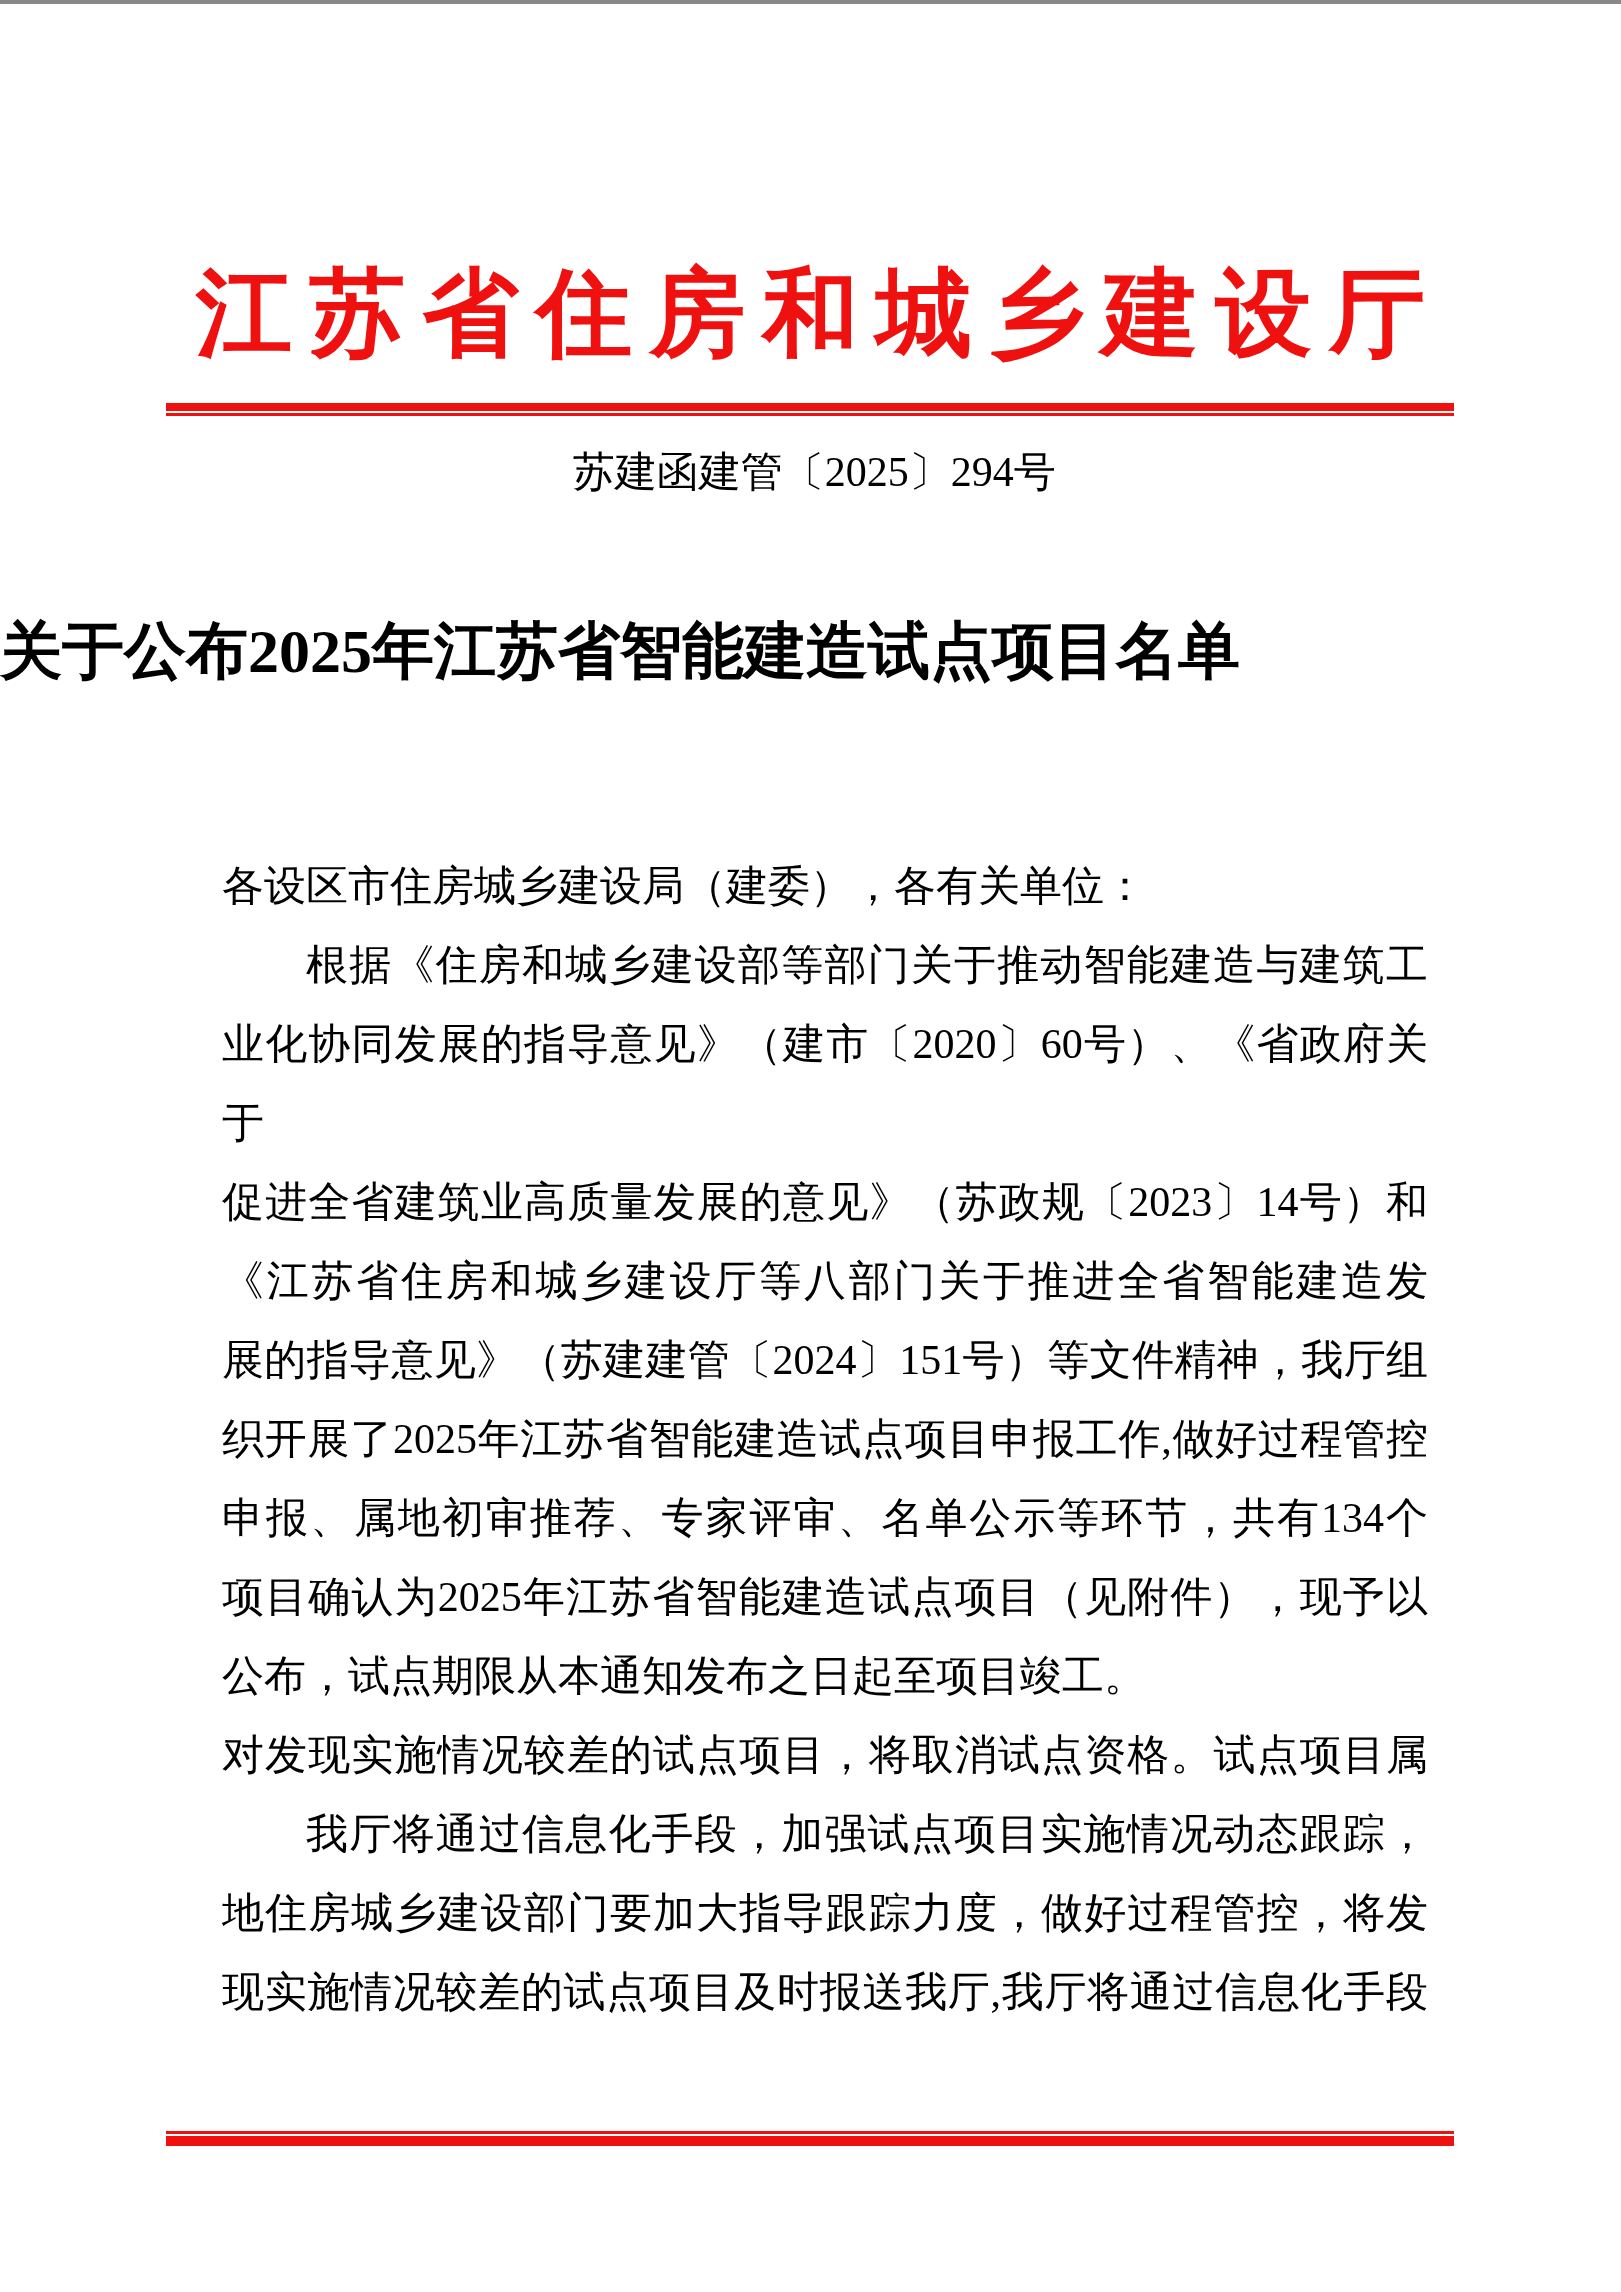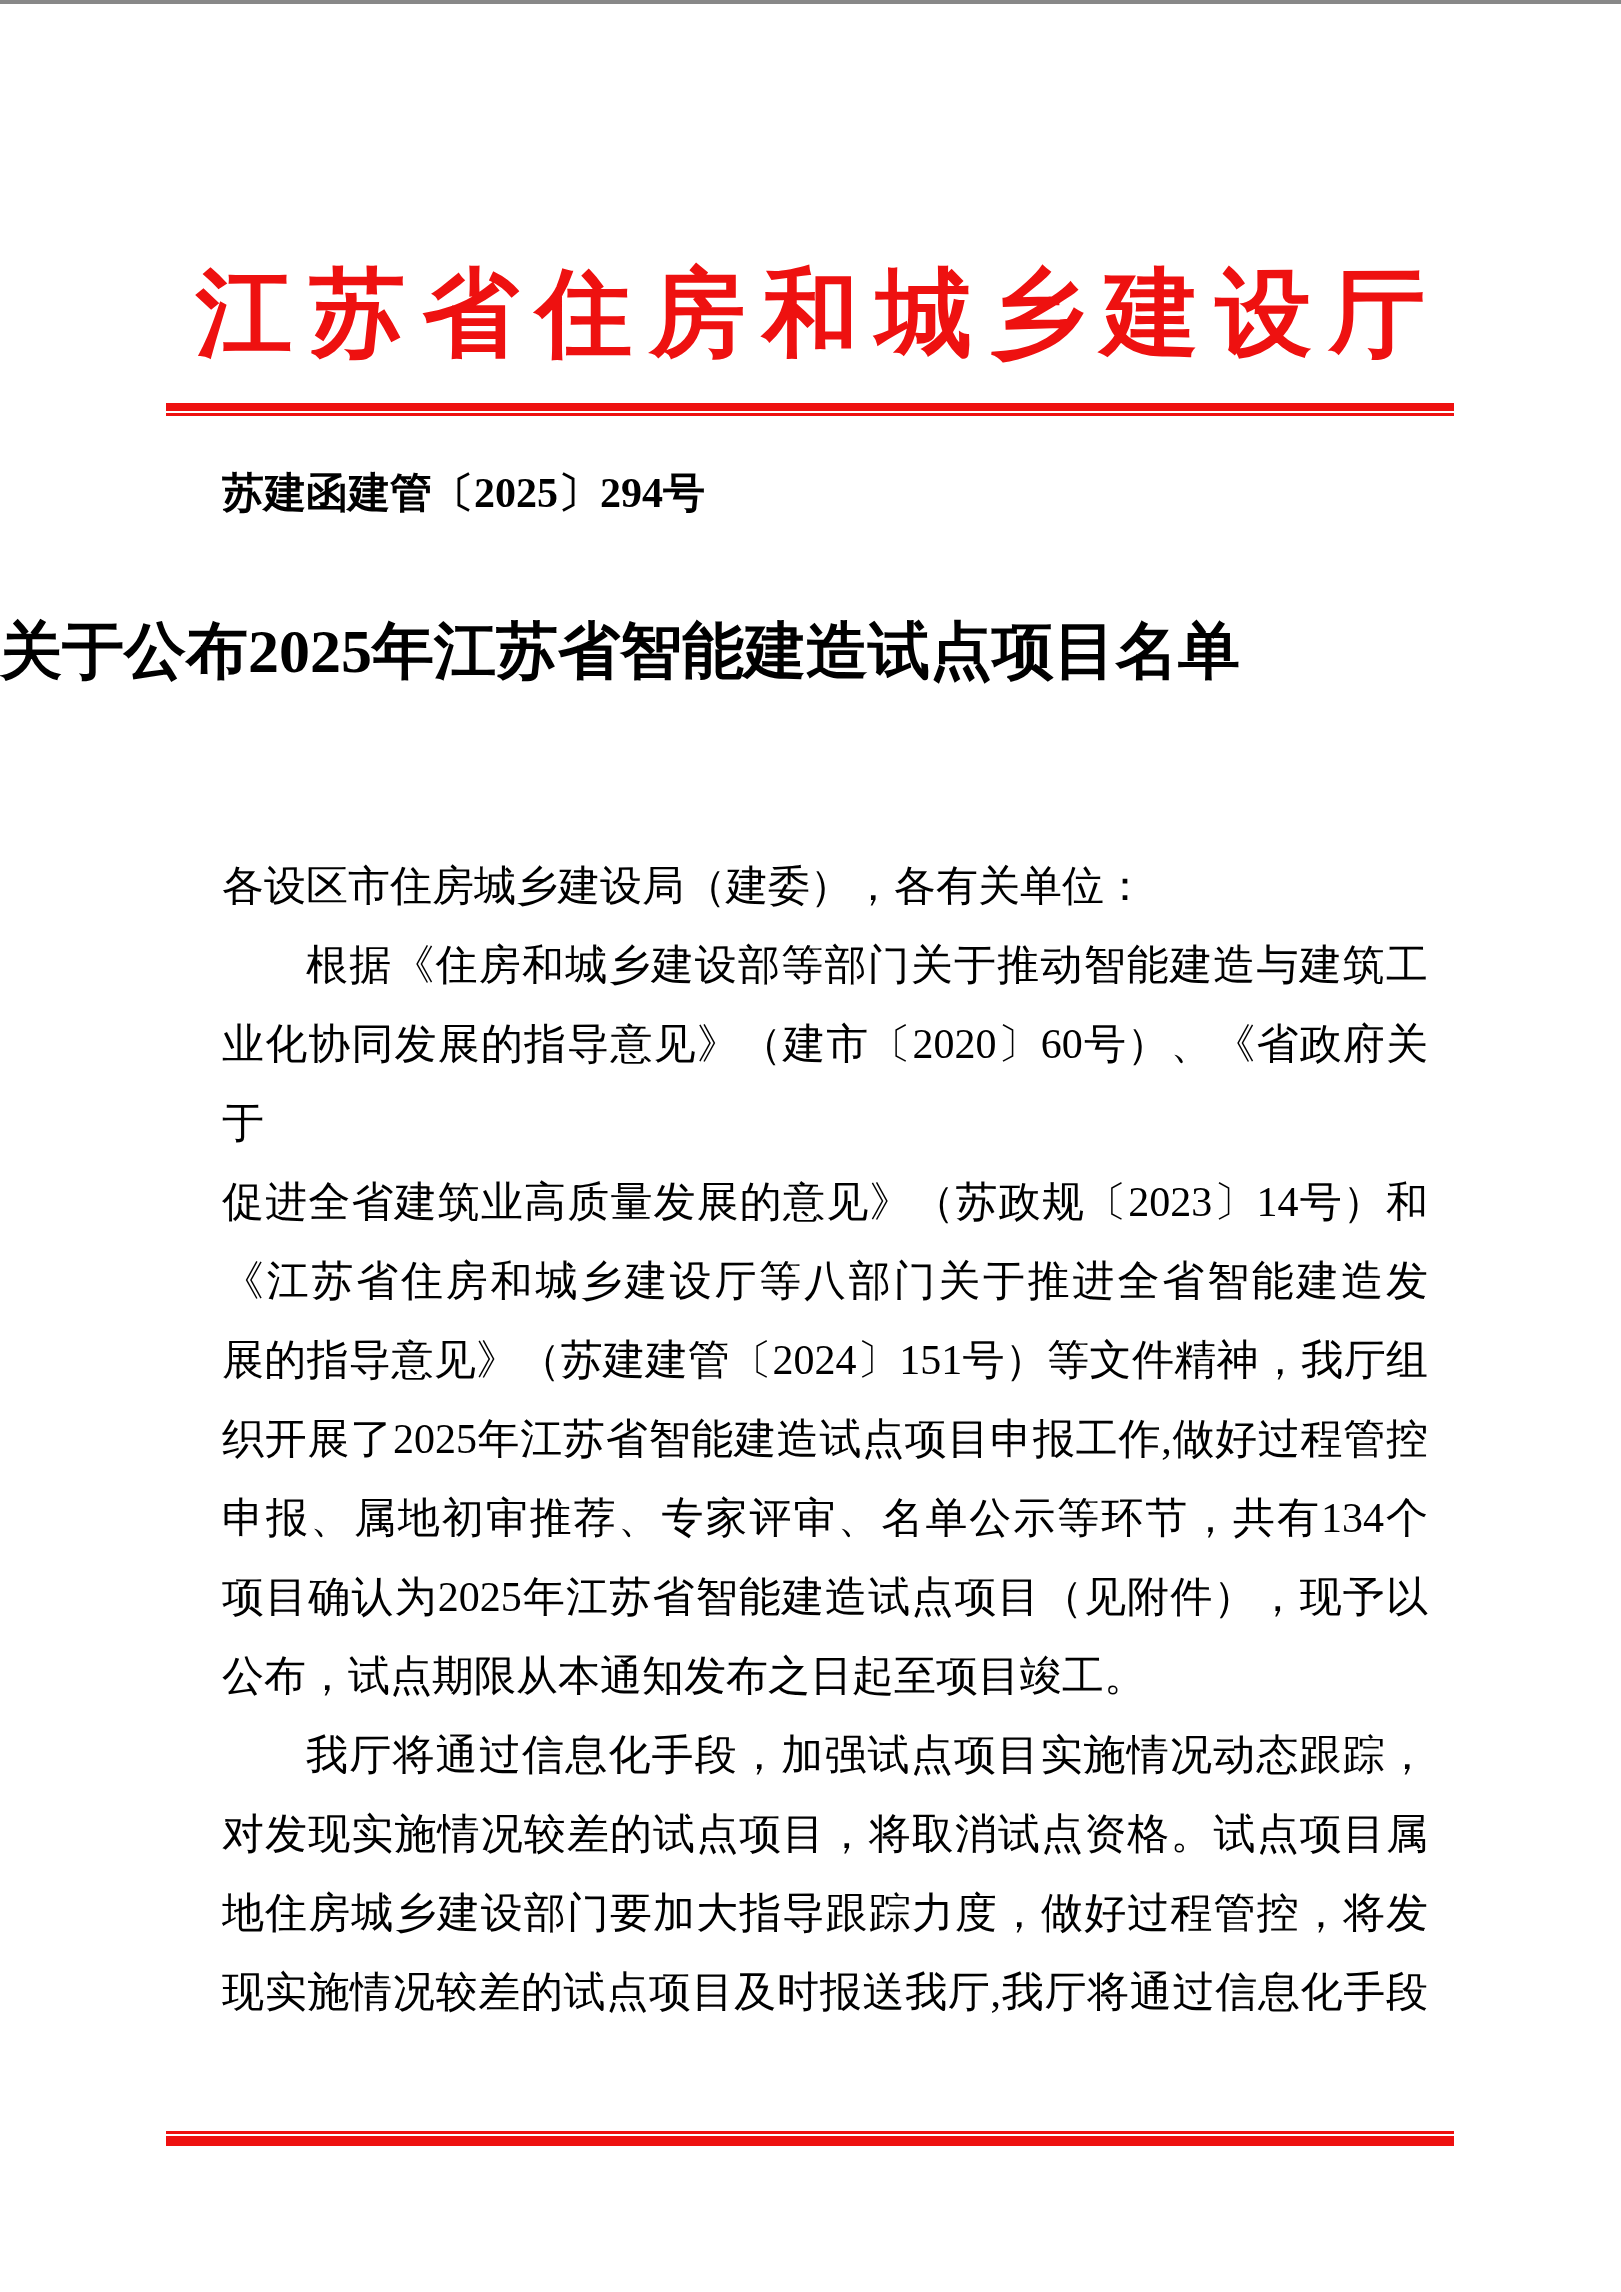--- a/index.html
+++ b/index.html
@@ -39,28 +39,27 @@
     width:1288px;
   }
   .divider .bar-thick{height:7.8px;background:var(--accent-red);}
   .divider .bar-thin{height:2.9px;background:var(--accent-red);}
   .divider .gap{height:2px;background:var(--paper);}
   .divider.top{top:399px;}
   .divider.bottom{top:2127px;}
   .divider.bottom .bar-thick{height:9.8px;}
   .doc-number{
     position:absolute;
-    top:461px;
+    top:440px;
     left:222px;
     width:1206px;
     font-size:42px;
-    text-align:left;
+    text-align:center;
     padding-right:21.6px;
     color:var(--ink);
-    font-weight:bold;
   }
   .notice-title{
     position:absolute;
     top:596px;
     left:0;
     width:1621px;
     text-align:left;
     font-size:62px;
     line-height:102px;
     font-weight:bold;
@@ -106,22 +105,22 @@
       <div class="body-line">各设区市住房城乡建设局（建委），各有关单位：</div>
       <div class="body-line indent fill">根据《住房和城乡建设部等部门关于推动智能建造与建筑工</div>
       <div class="body-line fill">业化协同发展的指导意见》（建市〔2020〕60号）、《省政府关于</div>
       <div class="body-line fill">促进全省建筑业高质量发展的意见》（苏政规〔2023〕14号）和</div>
       <div class="body-line fill">《江苏省住房和城乡建设厅等八部门关于推进全省智能建造发</div>
       <div class="body-line fill">展的指导意见》（苏建建管〔2024〕151号）等文件精神，我厅组</div>
       <div class="body-line fill">织开展了2025年江苏省智能建造试点项目申报工作,做好过程管控</div>
       <div class="body-line fill">申报、属地初审推荐、专家评审、名单公示等环节，共有134个</div>
       <div class="body-line fill">项目确认为2025年江苏省智能建造试点项目（见附件），现予以</div>
       <div class="body-line">公布，试点期限从本通知发布之日起至项目竣工。</div>
+      <div class="body-line fill">对发现实施情况较差的试点项目，将取消试点资格。试点项目属</div>
       <div class="body-line indent fill">我厅将通过信息化手段，加强试点项目实施情况动态跟踪，</div>
-      <div class="body-line fill">对发现实施情况较差的试点项目，将取消试点资格。试点项目属</div>
       <div class="body-line fill">地住房城乡建设部门要加大指导跟踪力度，做好过程管控，将发</div>
       <div class="body-line fill">现实施情况较差的试点项目及时报送我厅,我厅将通过信息化手段</div>
     </div>
 
   <div class="divider bottom">
     <div class="bar-thin"></div>
     <div class="gap"></div>
     <div class="bar-thick"></div>
   </div>
 

